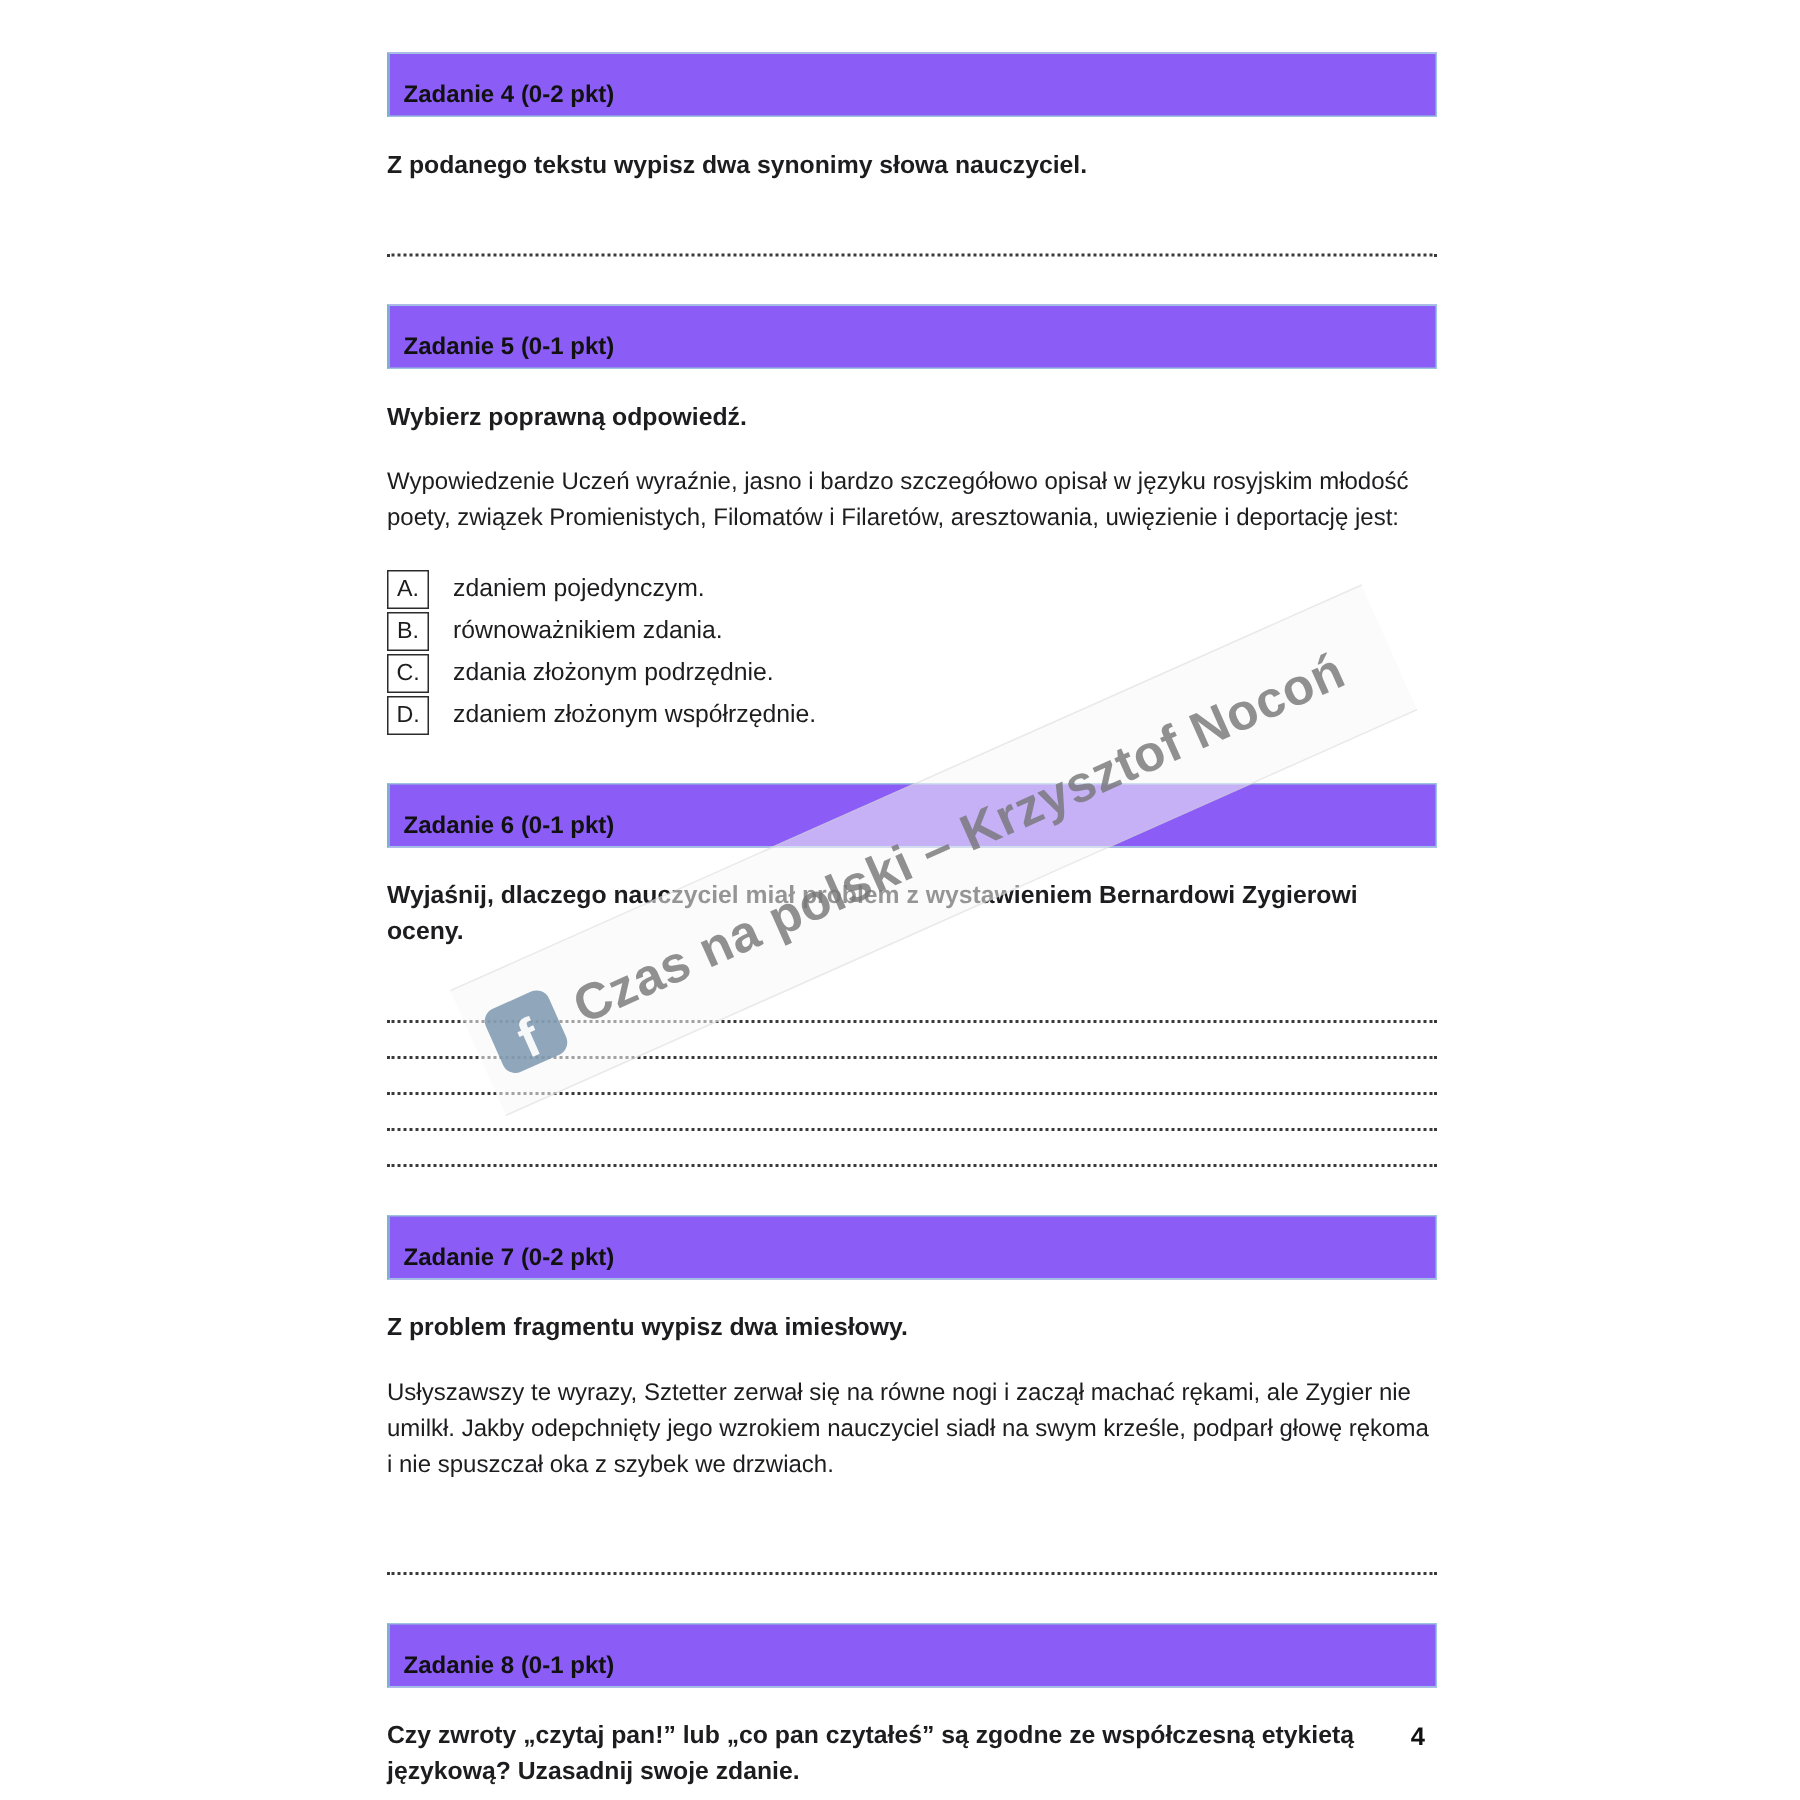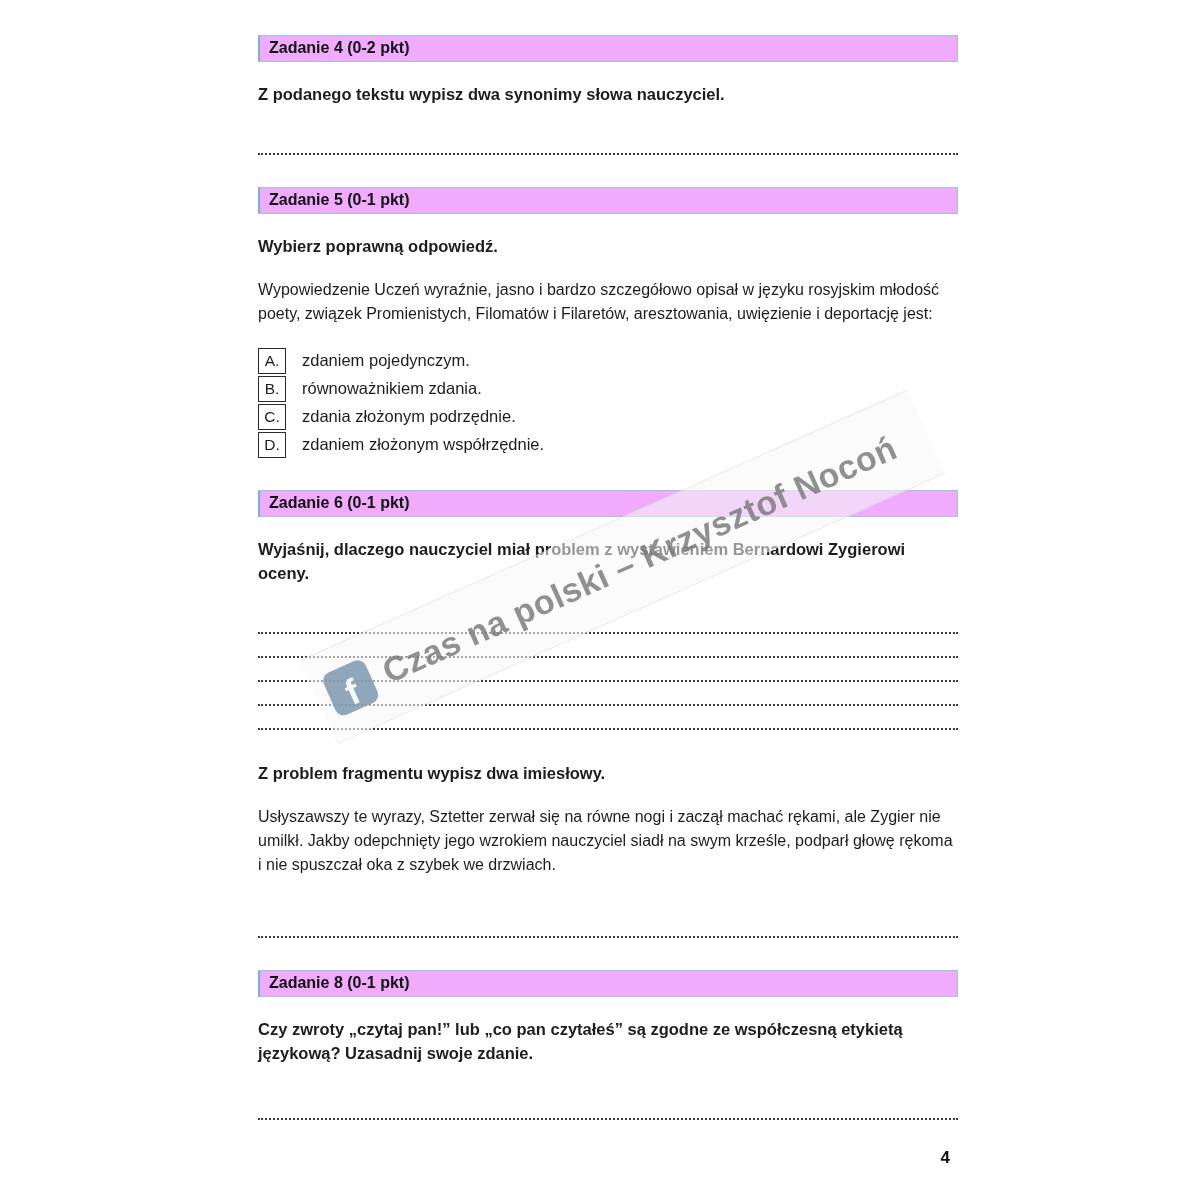--- a/index.html
+++ b/index.html
@@ -13,26 +13,26 @@
   }
   .page-content {
     position:absolute;
     left:258px;
     top:35px;
     width:700px;
   }
   .task { margin-top:32px; }
   .task:first-child { margin-top:0; }
   .task-header {
-    background:#f0abfc;
+    background:#8b5cf6;
     border:1px solid #9cc4de;
     border-left:2px solid #7fb0d4;
     font-weight:bold;
     font-size:16px;
-    padding:3px 9px 4px 9px;
+    padding:19px 9px 4px 9px;
     color:#111;
   }
   .prompt {
     font-weight:bold;
     font-size:16.5px;
     line-height:1.45;
     margin-top:21px;
   }
   .body-text {
     font-size:16px;
@@ -149,20 +149,21 @@
     <div class="answers answers-tight">
       <div class="answer-line"></div>
       <div class="answer-line"></div>
       <div class="answer-line"></div>
       <div class="answer-line"></div>
       <div class="answer-line"></div>
     </div>
   </section>
 
   <section class="task">
+    <div class="task-header">Zadanie 7 (0-2 pkt)</div>
     <p class="prompt">Z problem fragmentu wypisz dwa imiesłowy.</p>
     <p class="body-text italic">Usłyszawszy te wyrazy, Sztetter zerwał się na równe nogi i zaczął machać rękami, ale Zygier nie umilkł. Jakby odepchnięty jego wzrokiem nauczyciel siadł na swym krześle, podparł głowę rękoma i nie spuszczał oka z szybek we drzwiach.</p>
     <div class="answers answers-wide" style="margin-top:30px;">
       <div class="answer-line"></div>
     </div>
   </section>
 
   <section class="task">
     <div class="task-header">Zadanie 8 (0-1 pkt)</div>
     <p class="prompt">Czy zwroty „czytaj pan!” lub „co pan czytałeś” są zgodne ze współczesną etykietą językową? Uzasadnij swoje zdanie.</p>

